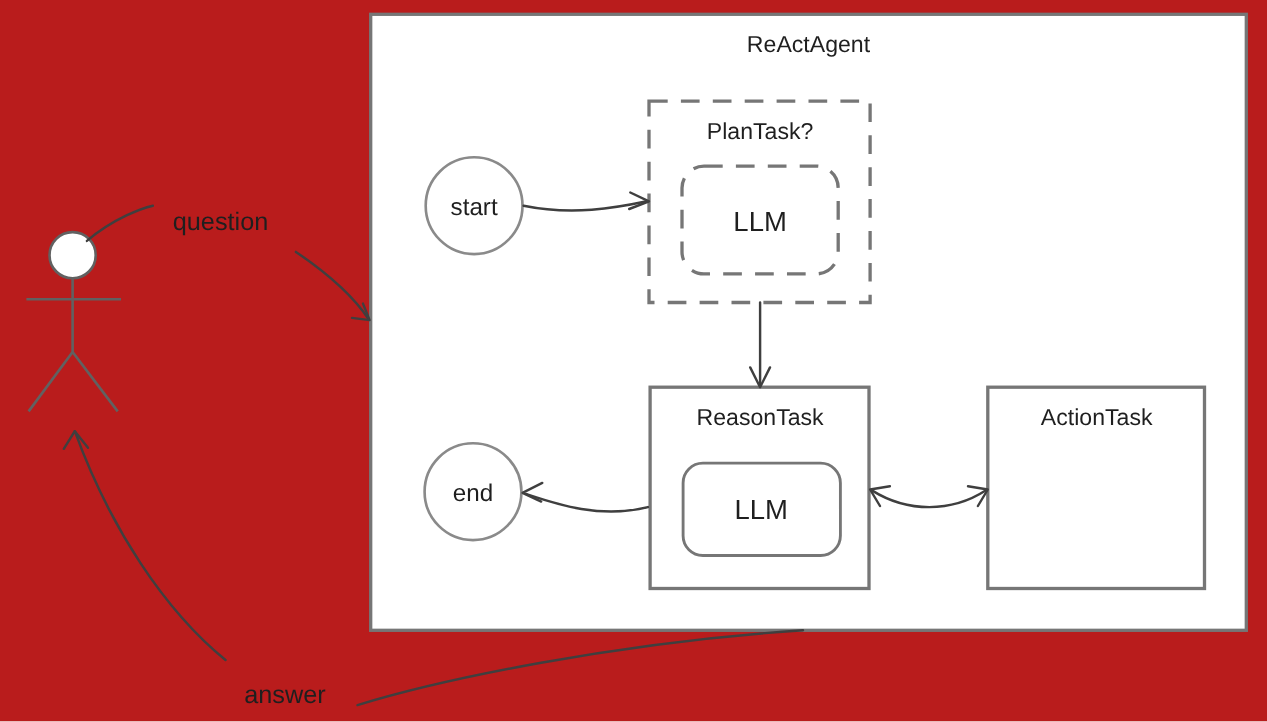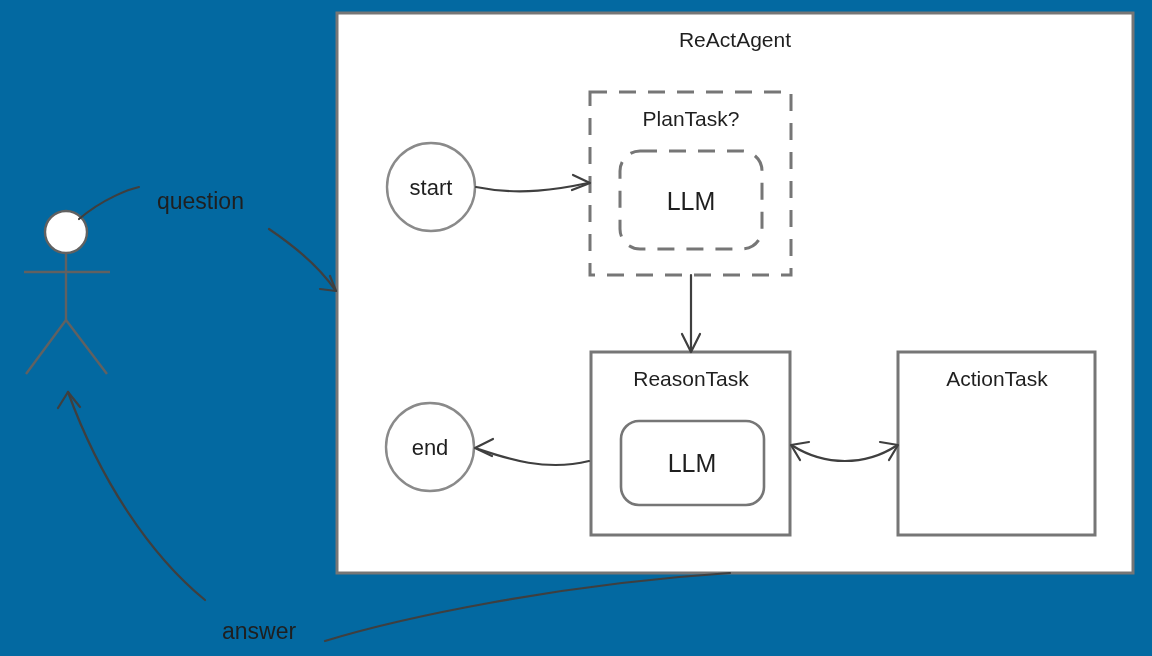--- a/index.html
+++ b/index.html
@@ -11,21 +11,21 @@
   body {
     width: 1152px;
     height: 656px;
     overflow: hidden;
     font-family: "Liberation Sans", sans-serif;
   }
   #diagram-root {
     position: relative;
     width: 1152px;
     height: 656px;
-    background: #0369a1;
+    background: #b91c1c;
   }
   svg.diagram {
     display: block;
     width: 1152px;
     height: 656px;
   }
   .edge {
     fill: none;
     stroke: #3f3f3f;
     stroke-width: 2.2;

